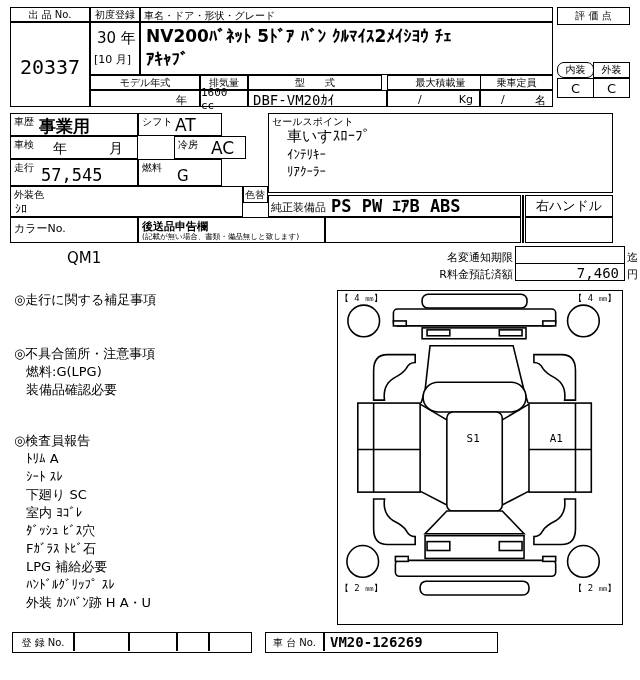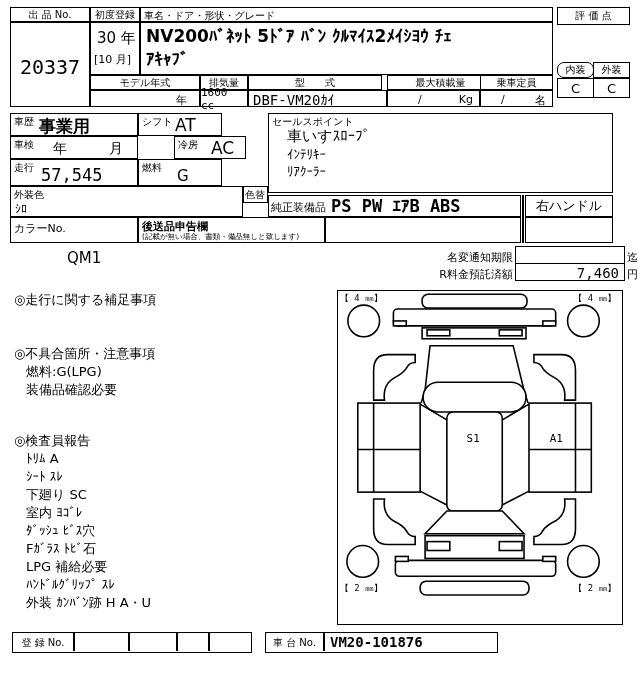--- a/index.html
+++ b/index.html
@@ -235,16 +235,16 @@
   <div class="c" style="left:12px;top:632px;width:240px;height:21px;">
     <span class="t10 cen" style="position:absolute;left:0;top:0;width:60px;height:100%;display:flex;">登 録 No.</span>
     <div class="vline" style="left:60px;top:0;height:18px;"></div>
     <div class="vline" style="left:115px;top:0;height:18px;"></div>
     <div class="vline" style="left:163px;top:0;height:18px;"></div>
     <div class="vline" style="left:195px;top:0;height:18px;"></div>
   </div>
   <div class="c" style="left:265px;top:632px;width:233px;height:21px;">
     <span class="t10 cen" style="position:absolute;left:0;top:0;width:57px;height:100%;display:flex;">車 台 No.</span>
     <div class="vline" style="left:57px;top:0;height:18px;"></div>
-    <span class="mono t14" style="position:absolute;left:64px;top:1px;font-weight:bold;">VM20-101876</span>
+    <span class="mono t14" style="position:absolute;left:64px;top:1px;font-weight:bold;">VM20-126269</span>
   </div>
 
 </div>
 
 </body></html>

